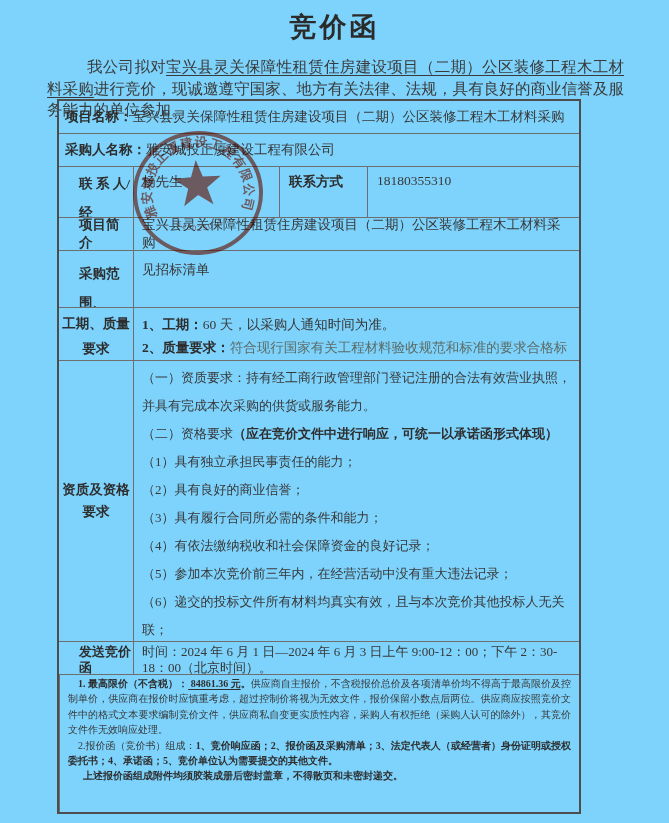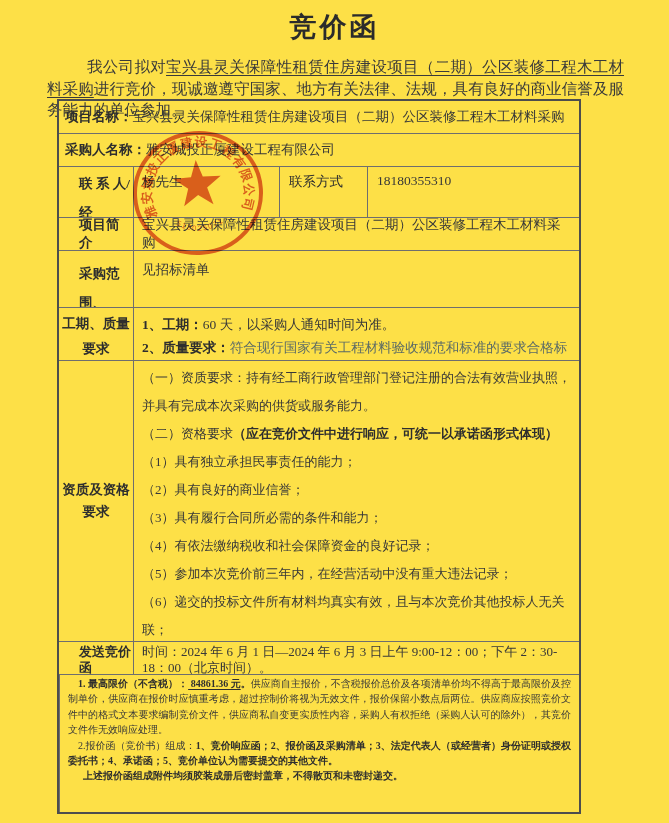--- a/index.html
+++ b/index.html
@@ -2,21 +2,21 @@
 <html><head>
 <meta charset="utf-8">
 <style>
   html,body { margin:0; padding:0; }
   body {
     width:669px; height:823px;
     background:#ffffff;
     font-family:"Liberation Serif","DejaVu Serif",serif;
     color:#333333;
   }
-  .page { position:relative; width:669px; height:823px; background:#fde047; overflow:hidden; }
+  .page { position:relative; width:669px; height:823px; background:#7dd3fc; overflow:hidden; }
 
   .doc-title {
     position:absolute; top:9px; left:0; width:100%;
     text-align:center; font-size:27px; font-weight:bold; letter-spacing:3px; color:#2b2b2b;
   }
 
   .intro {
     position:absolute; left:47px; top:56px; width:577px;
     font-size:15.5px; line-height:21.5px; text-align:justify; color:#3a3a3a;
   }
@@ -40,21 +40,21 @@
   .full { flex:1; padding:0 6px; display:flex; align-items:center; }
   .b { font-weight:bold; color:#2e2e2e; }
   .muted { color:#5c6b66; }
 
   .r1 { height:32px; }
   .r2 { height:33px; }
   .r3 { height:51px; }
   .r3 .cell { padding-top:6px; }
   .r3 .lbl { line-height:29px; padding-top:2px; }
   .r3 .c1 { flex:none; width:146px; border-left:1px solid #6e6e6e; padding-left:8px; }
-  .r3 .c2 { flex:none; width:88px;  border-left:1px solid #6e6e6e; padding-left:9px; font-weight:normal; color:#2e2e2e; }
+  .r3 .c2 { flex:none; width:88px;  border-left:1px solid #6e6e6e; padding-left:9px; font-weight:bold; color:#2e2e2e; }
   .r3 .c3 { flex:1; border-left:1px solid #6e6e6e; padding-left:9px; font-family:"Liberation Serif","DejaVu Serif",serif; }
   .r4 { height:33px; }
   .r4 .lbl { display:flex; align-items:center; padding-top:0; }
   .r4 .val { display:flex; align-items:center; }
   .r5 { height:57px; }
   .r5 .lbl { line-height:29px; padding-top:8px; }
   .r5 .val { padding-top:10px; }
   .r6 { height:53px; }
   .r6 .lbl { text-align:center; line-height:25px; padding:3px 0 0 0; }
   .r6 .val { padding-top:5px; line-height:23px; }

